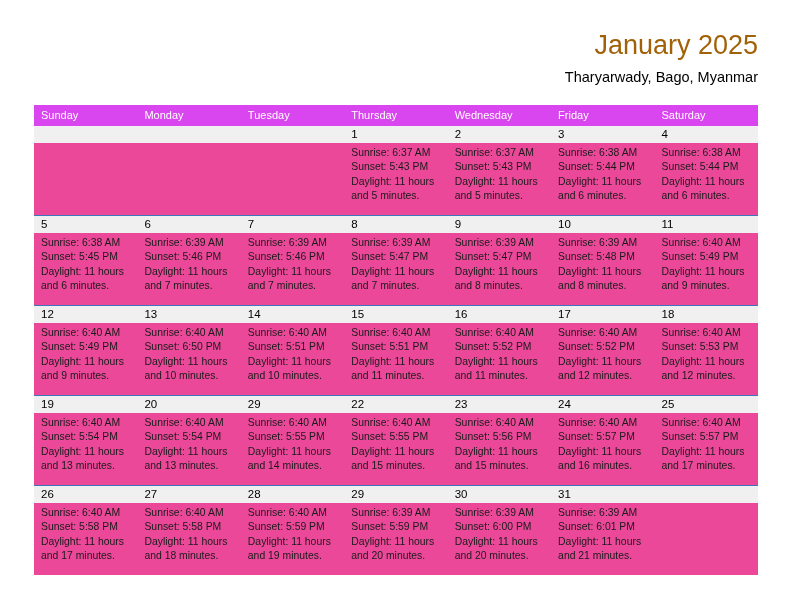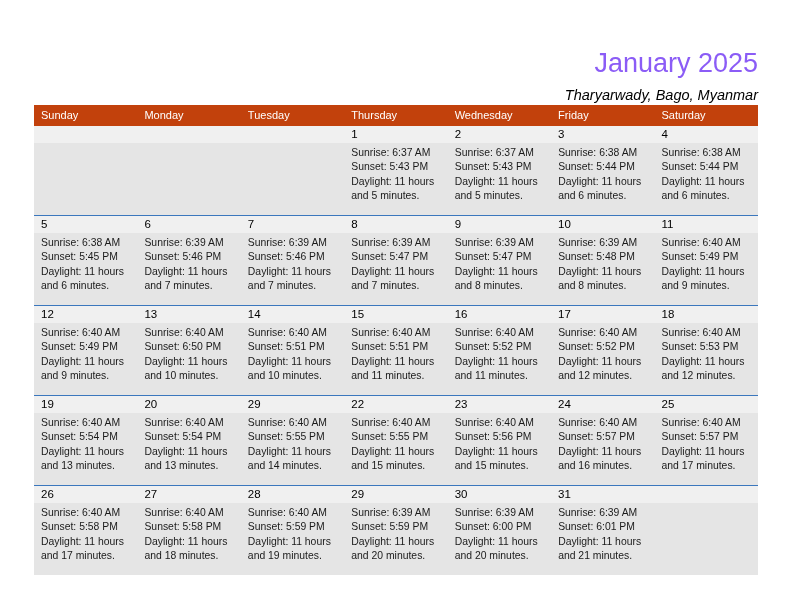--- a/index.html
+++ b/index.html
@@ -65,44 +65,42 @@
   }
 
   .title-block {
     position: absolute;
     right: 0;
     top: 0;
     text-align: right;
   }
   .cal-title {
     font-size: 27px;
-    color: #8b5cf6;
+    color: #a16207;
     line-height: 34px;
     white-space: nowrap;
-    margin-top: 18px;
   }
   .cal-subtitle {
     font-size: 14.5px;
     color: #000000;
     line-height: 22px;
     margin-top: 4px;
     white-space: nowrap;
-    font-style: italic;
   }
 
   
   .calendar {
     position: absolute;
     left: 34px;
     top: 105px;
     width: 724px;
   }
   .weekhead {
     display: flex;
-    background: #c2410c;
+    background: #d946ef;
     height: 21px;
   }
   .weekhead .cell {
     flex: 1 1 0;
     color: #ffffff;
     font-size: 11px;
     line-height: 21px;
     padding-left: 7px;
     box-sizing: border-box;
     white-space: nowrap;
@@ -115,23 +113,22 @@
   .week:first-of-type {
     border-top: none;
   }
   .week .daterow {
     display: flex;
     background: #f0f0f0;
     height: 17px;
   }
   .week .bodyrow {
     display: flex;
-    background: #e5e5e5;
+    background: #ec4899;
     height: 72px;
-    justify-content: center;
   }
   .daterow .cell,
   .bodyrow .cell {
     flex: 1 1 0;
     box-sizing: border-box;
     padding-left: 7px;
     position: relative;
   }
   .daterow .cell {
     font-size: 11.5px;

